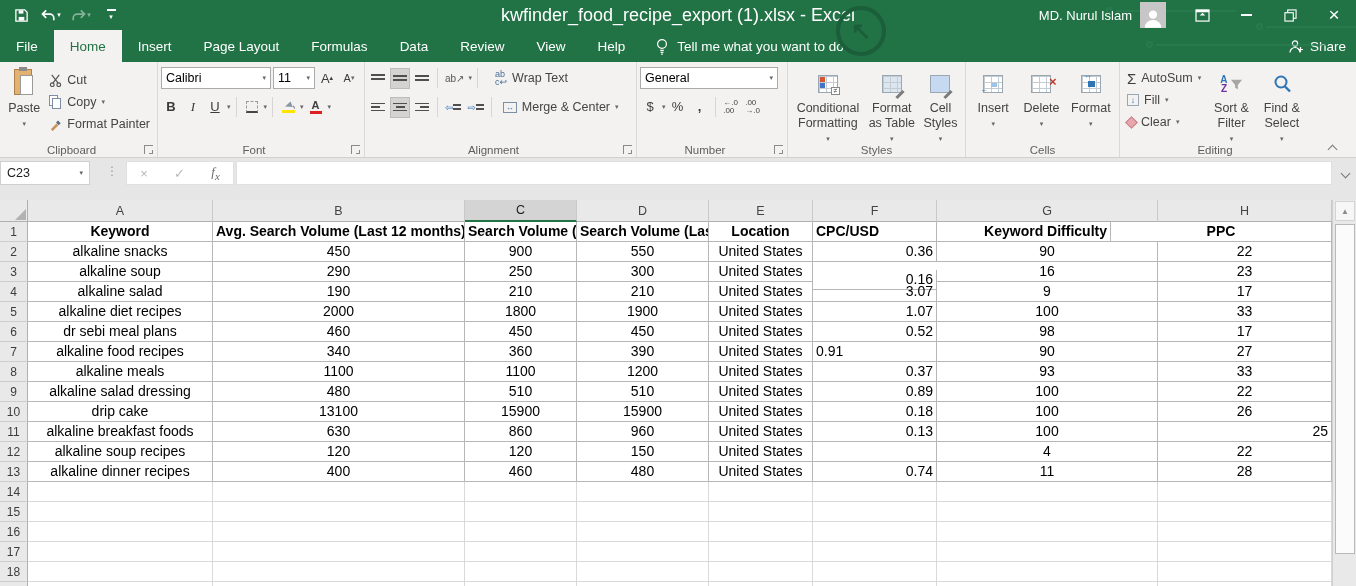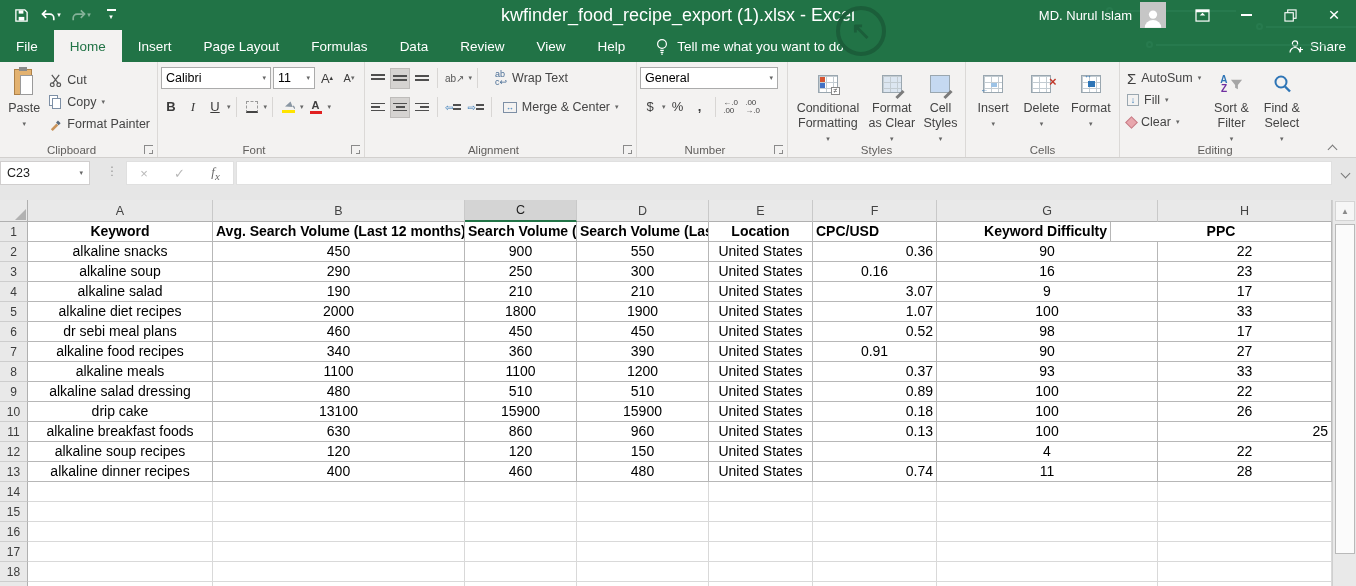--- a/index.html
+++ b/index.html
@@ -418,21 +418,21 @@
           </span>
         <span>Conditional Formatting</span>
           <span class="dd">▾</span>
       </div>
       <div class="bigbtn" style="width:60px;">
         <span class="bicon">
             <span class="mini-grid" style="background-color:#dce6f1;">
           <i class="ink" style="right:-4px;bottom:-4px;width:10px;height:3px;background:#7b7b7b;transform:rotate(-45deg);"></i>
         </span>
           </span>
-        <span>Format as Clear</span>
+        <span>Format as Table</span>
           <span class="dd">▾</span>
       </div>
       <div class="bigbtn" style="width:48px;">
         <span class="bicon">
             <span class="mini-grid" style="background-image:none;background-color:#c5d9f1;">
           <i class="ink" style="right:-4px;bottom:-4px;width:10px;height:3px;background:#7b7b7b;transform:rotate(-45deg);"></i>
         </span>
           </span>
         <span>Cell Styles</span>
           <span class="dd">▾</span>
@@ -575,21 +575,21 @@
       <div class="cell tbl" style="width: 221px; text-align: center;">90</div>
       <div class="cell tbl" style="width: 174px; text-align: center;">22</div>
     </div>
     <div class="grow">
       <div class="rowhdr">3</div>
       <div class="cell tbl" style="width: 185px; text-align: center;">alkaline soup</div>
       <div class="cell tbl" style="width: 252px; text-align: center;">290</div>
       <div class="cell tbl" style="width: 112px; text-align: center;">250</div>
       <div class="cell tbl" style="width: 132px; text-align: center;">300</div>
       <div class="cell tbl" style="width: 104px; text-align: center;">United States</div>
-      <div class="cell tbl" style="width: 124px; text-align: center;">0.16</div>
+      <div class="cell tbl" style="width: 124px; text-align: right; margin-top: 8px;">0.16</div>
       <div class="cell tbl" style="width: 221px; text-align: center;">16</div>
       <div class="cell tbl" style="width: 174px; text-align: center;">23</div>
     </div>
     <div class="grow">
       <div class="rowhdr">4</div>
       <div class="cell tbl" style="width: 185px; text-align: center;">alkaline salad</div>
       <div class="cell tbl" style="width: 252px; text-align: center;">190</div>
       <div class="cell tbl" style="width: 112px; text-align: center;">210</div>
       <div class="cell tbl" style="width: 132px; text-align: center;">210</div>
       <div class="cell tbl" style="width: 104px; text-align: center;">United States</div>
@@ -619,21 +619,21 @@
       <div class="cell tbl" style="width: 221px; text-align: center;">98</div>
       <div class="cell tbl" style="width: 174px; text-align: center;">17</div>
     </div>
     <div class="grow">
       <div class="rowhdr">7</div>
       <div class="cell tbl" style="width: 185px; text-align: center;">alkaline food recipes</div>
       <div class="cell tbl" style="width: 252px; text-align: center;">340</div>
       <div class="cell tbl" style="width: 112px; text-align: center;">360</div>
       <div class="cell tbl" style="width: 132px; text-align: center;">390</div>
       <div class="cell tbl" style="width: 104px; text-align: center;">United States</div>
-      <div class="cell tbl" style="width: 124px; text-align: center;">0.91</div>
+      <div class="cell tbl" style="width: 124px; text-align: left;">0.91</div>
       <div class="cell tbl" style="width: 221px; text-align: center;">90</div>
       <div class="cell tbl" style="width: 174px; text-align: center;">27</div>
     </div>
     <div class="grow">
       <div class="rowhdr">8</div>
       <div class="cell tbl" style="width: 185px; text-align: center;">alkaline meals</div>
       <div class="cell tbl" style="width: 252px; text-align: center;">1100</div>
       <div class="cell tbl" style="width: 112px; text-align: center;">1100</div>
       <div class="cell tbl" style="width: 132px; text-align: center;">1200</div>
       <div class="cell tbl" style="width: 104px; text-align: center;">United States</div>

